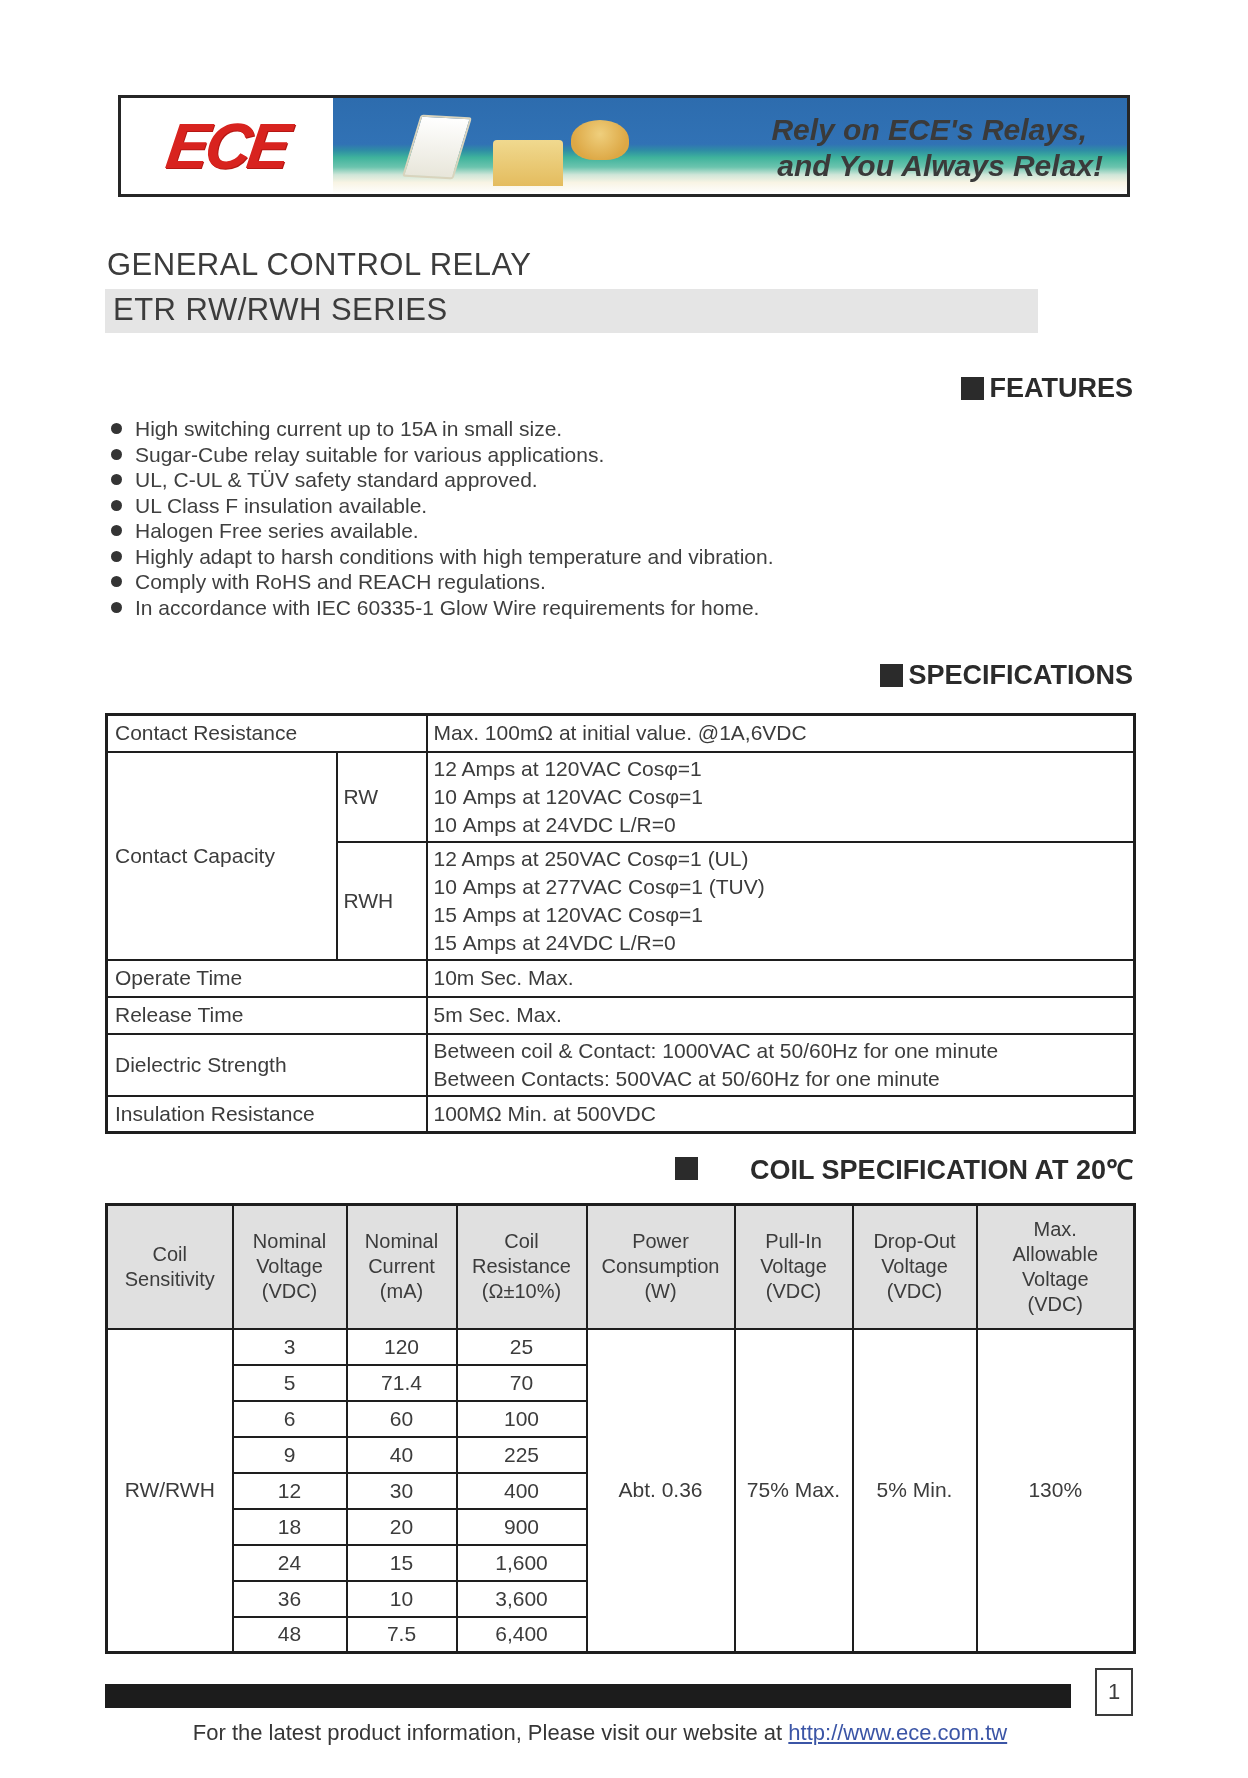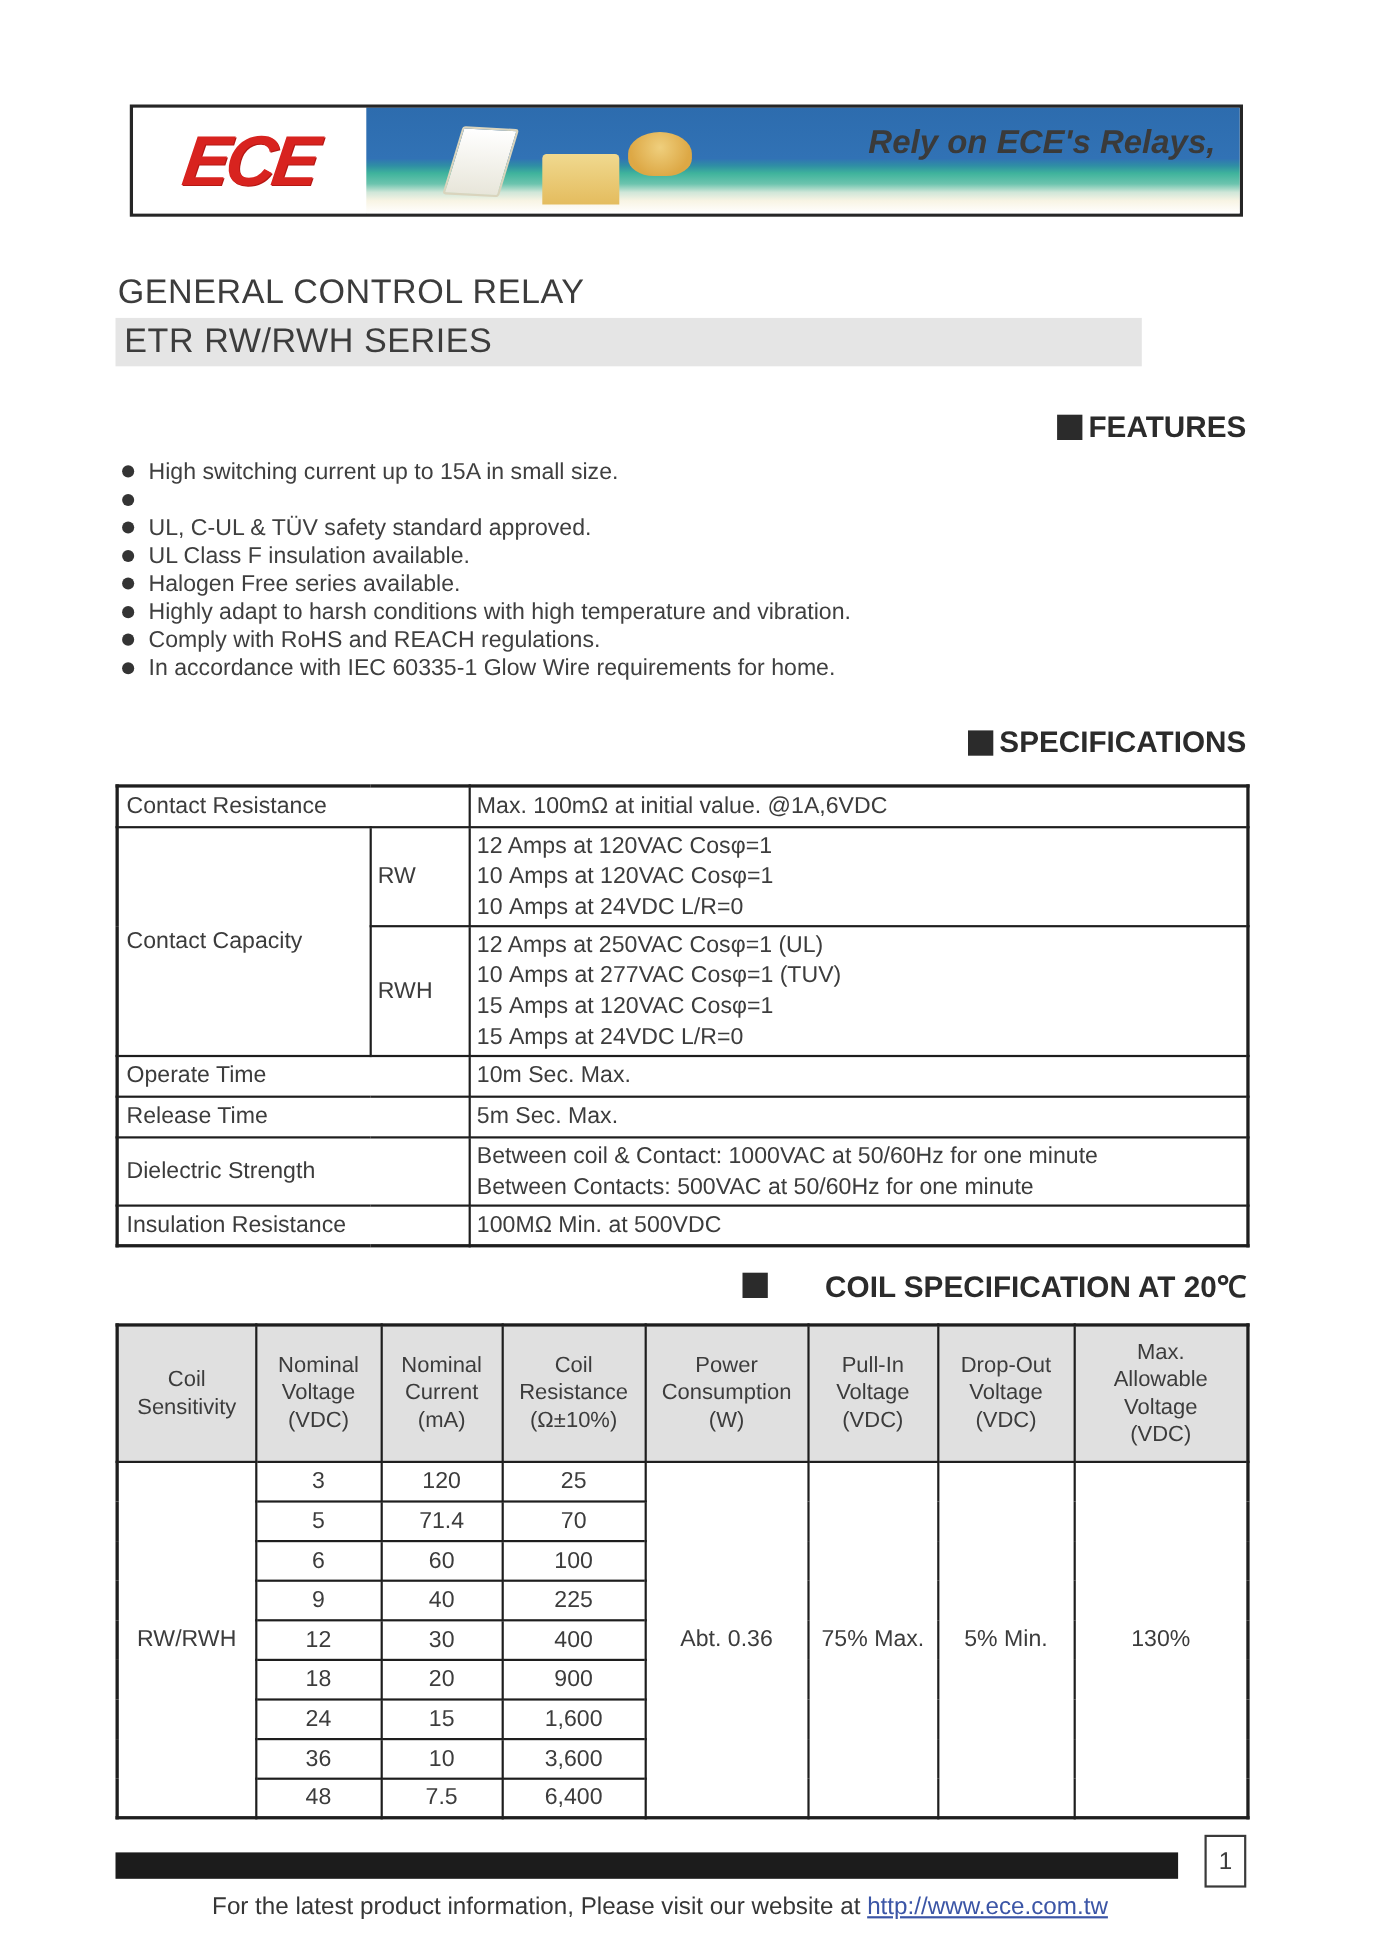--- a/index.html
+++ b/index.html
@@ -40,21 +40,21 @@
     position:absolute; left:160px; top:42px; width:70px; height:46px;
     background:linear-gradient(180deg,#f0d98f 0%,#e4bc5e 100%);
     border-radius:4px 4px 0 0;
   }
   .beach-hat {
     position:absolute; left:238px; top:22px; width:58px; height:40px;
     background:radial-gradient(circle at 50% 35%,#efcf7d 0%,#dda845 70%);
     border-radius:50% 50% 40% 40%;
   }
   .slogan {
-    position:absolute; top:14px; right:6px; text-align:right;
+    position:absolute; top:14px; right:24px; text-align:right;
     font-style:italic; font-weight:bold; color:#3a3a3a; line-height:36px;
     font-size:30px; letter-spacing:0;
   }
   .slogan-line1 { margin-right:16px; }
 
   
   .doc-title {
     margin:50px 0 6px 2px; font-size:31px; font-weight:normal;
     color:#3c3c3c; letter-spacing:0.5px;
   }
@@ -132,38 +132,40 @@
   <div class="banner">
     <div class="logo-panel">
       <div class="logo-text">ECE</div>
     </div>
     <div class="beach">
       <div class="beach-chair"></div>
       <div class="beach-table"></div>
       <div class="beach-hat"></div>
       <div class="slogan">
         <div class="slogan-line1">Rely on ECE's Relays,</div>
+        <div class="slogan-line2">and You Always Relax!</div>
       </div>
     </div>
   </div>
 
   <h1 class="doc-title">GENERAL CONTROL RELAY</h1>
   <div class="series-band">ETR RW/RWH SERIES</div>
 
   <div class="section-heading">
     <span class="square-marker"></span>
     <span>FEATURES</span>
   </div>
   <ul class="features-list">
     <li>
         <span class="bullet"></span>
         <span>High switching current up to 15A in small size.</span>
       </li>
     <li>
         <span class="bullet"></span>
+        <span>Sugar-Cube relay suitable for various applications.</span>
       </li>
     <li>
         <span class="bullet"></span>
         <span>UL, C-UL &amp; TÜV safety standard approved.</span>
       </li>
     <li>
         <span class="bullet"></span>
         <span>UL Class F insulation available.</span>
       </li>
     <li>

